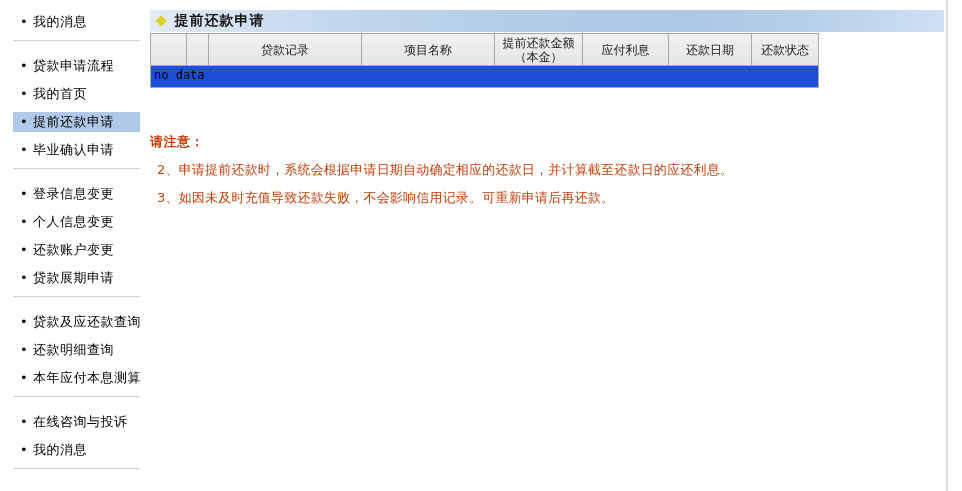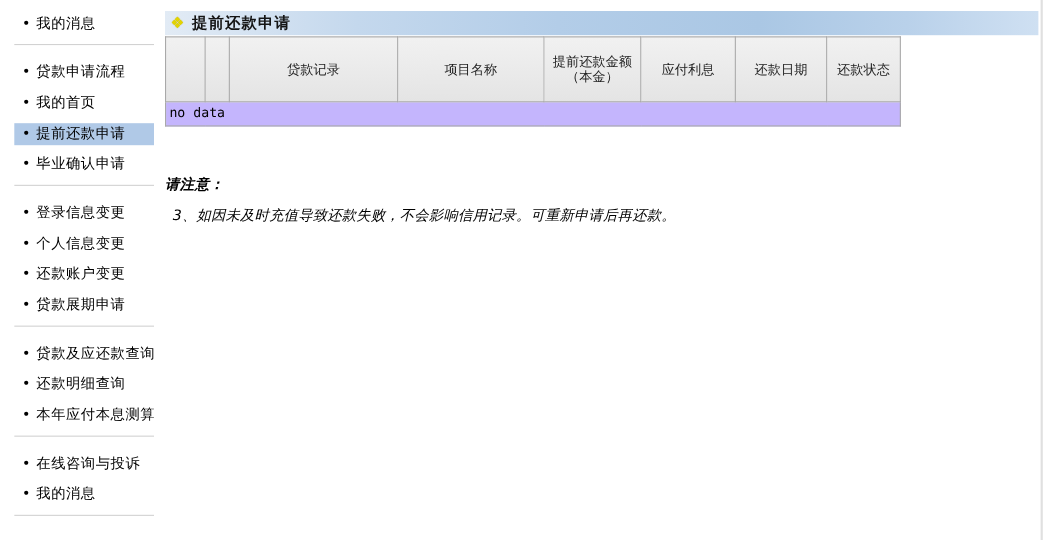--- a/index.html
+++ b/index.html
@@ -44,29 +44,29 @@
   }
 
   table.grid {
     margin-top: 1px; border-collapse: collapse; table-layout: fixed; width: 668px;
     border: 1px solid #8e8e8e;
   }
   table.grid th {
     background: linear-gradient(#f1f1f1, #e4e4e4);
     border: 1px solid #a9a9a9;
     height: 32px; font-size: 12px; font-weight: normal; color: #222;
-    text-align: center; padding: 15px 2px; line-height: 14px; overflow: hidden;
+    text-align: center; padding: 1px 2px; line-height: 14px; overflow: hidden;
   }
   table.grid td.nodata {
-    background: #c4b5fd; border: 1px solid #a9a9a9; height: 22px;
+    background: #1d4ed8; border: 1px solid #a9a9a9; height: 22px;
     font-family: "DejaVu Sans Mono", "Liberation Mono", monospace;
     font-size: 12px; color: #000; padding: 2px 3px; vertical-align: top;
   }
 
-  .notes { margin-top: 47px; width: 795px; color: #000000; font-size: 13px; font-style: italic; }
+  .notes { margin-top: 47px; width: 795px; color: #c2410c; font-size: 13px; }
   .note-heading { line-height: 14px; margin-bottom: 14px; font-weight: bold; letter-spacing: 0.5px; }
   .note-item { line-height: 14px; margin-bottom: 14px; text-indent: 7px; letter-spacing: 0.2px; }
 
   
   .right-edge {
     position: absolute; left: 946px; top: 0; width: 2px; height: 491px; background: #e0e0e0;
   }
 </style>
 </head>
 <body>
@@ -159,18 +159,19 @@
     </thead>
     <tbody>
       <tr>
         <td class="nodata" colspan="8">no data</td>
       </tr>
     </tbody>
   </table>
 
   <div class="notes">
     <div class="note-heading">请注意：</div>
+    <div class="note-item">2、申请提前还款时，系统会根据申请日期自动确定相应的还款日，并计算截至还款日的应还利息。</div>
     <div class="note-item">3、如因未及时充值导致还款失败，不会影响信用记录。可重新申请后再还款。</div>
   </div>
 
 </div>
 
 <div class="right-edge"></div>
 
 </body></html>

